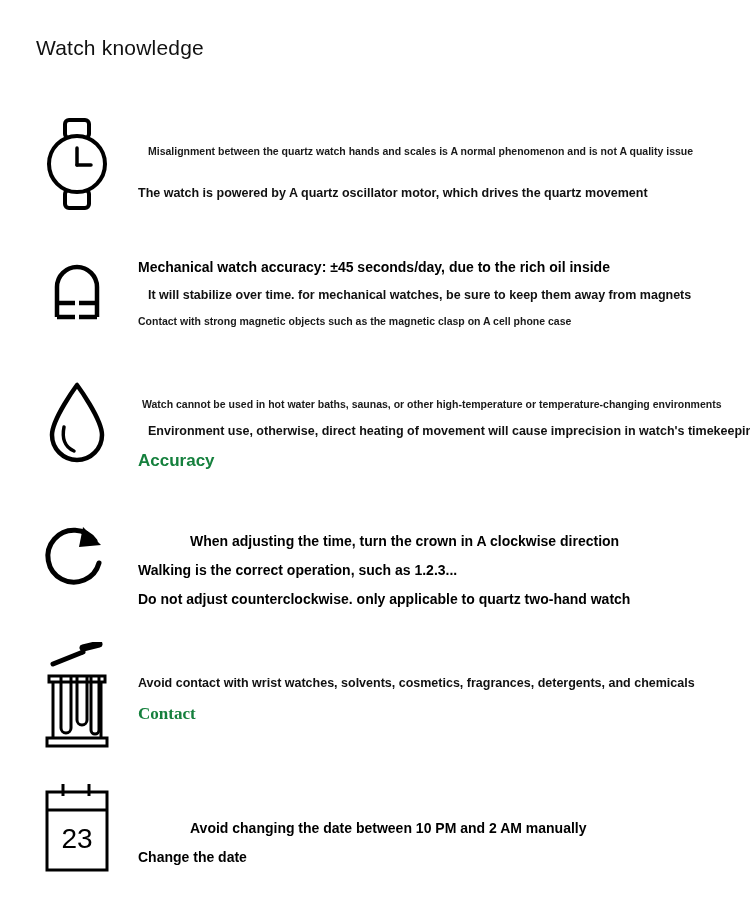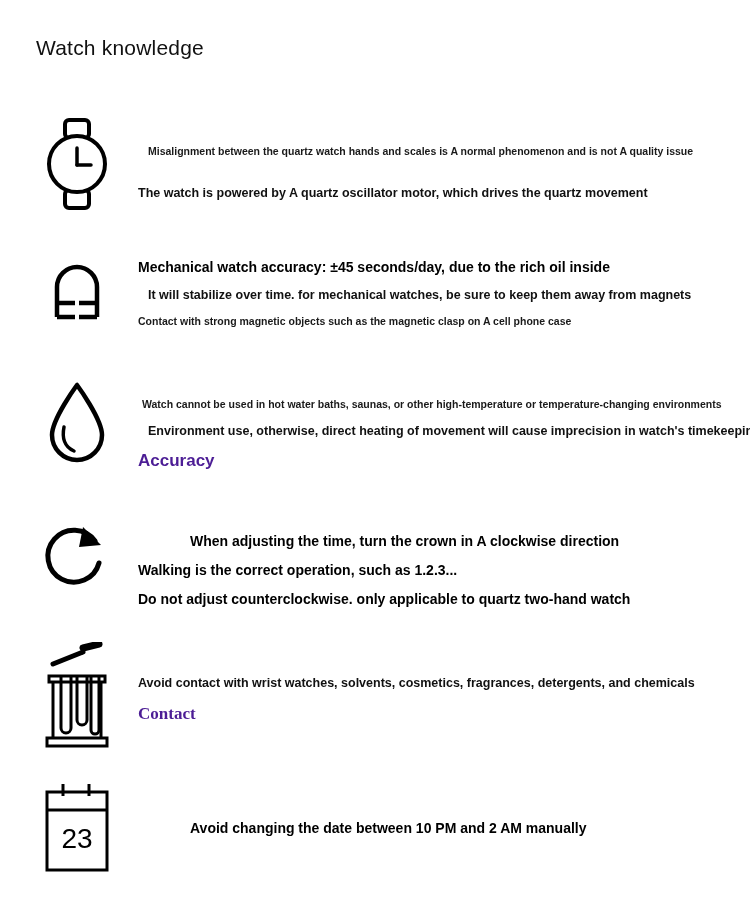--- a/index.html
+++ b/index.html
@@ -68,21 +68,21 @@
   .t-big {
     font-size: 14px;
     font-weight: bold;
     line-height: 1.5;
     color: #000000;
   }
   .t-xbig {
     font-size: 17px;
     font-weight: bold;
     line-height: 1.5;
-    color: #4c1d95;
+    color: #15803d;
   }
   .indent-0 { margin-left: 0; }
   .indent-1 { margin-left: 10px; }
   .indent-3 { margin-left: 52px; }
   .indent-neg { margin-left: -6px; }
 
   svg { display: block; }
 </style>
 </head>
 <body>
@@ -180,16 +180,17 @@
       <svg width="72" height="104" viewBox="0 0 72 104">
         <line x1="22" y1="4" x2="22" y2="16" stroke="#000" stroke-width="3"></line>
         <line x1="48" y1="4" x2="48" y2="16" stroke="#000" stroke-width="3"></line>
         <rect x="6" y="12" width="60" height="78" fill="none" stroke="#000" stroke-width="3"></rect>
         <line x1="6" y1="30" x2="66" y2="30" stroke="#000" stroke-width="3"></line>
         <text x="36" y="68" font-family="Liberation Sans, sans-serif" font-size="28" text-anchor="middle" fill="#000">23</text>
       </svg>
     </div>
     <div class="lines" style="top:38px;">
       <span class="line t-big indent-3">Avoid changing the date between 10 PM and 2 AM manually</span>
+      <span class="line t-big indent-0" style="margin-top:8px;">Change the date</span>
     </div>
   </div>
 
 </div>
 
 </body></html>

